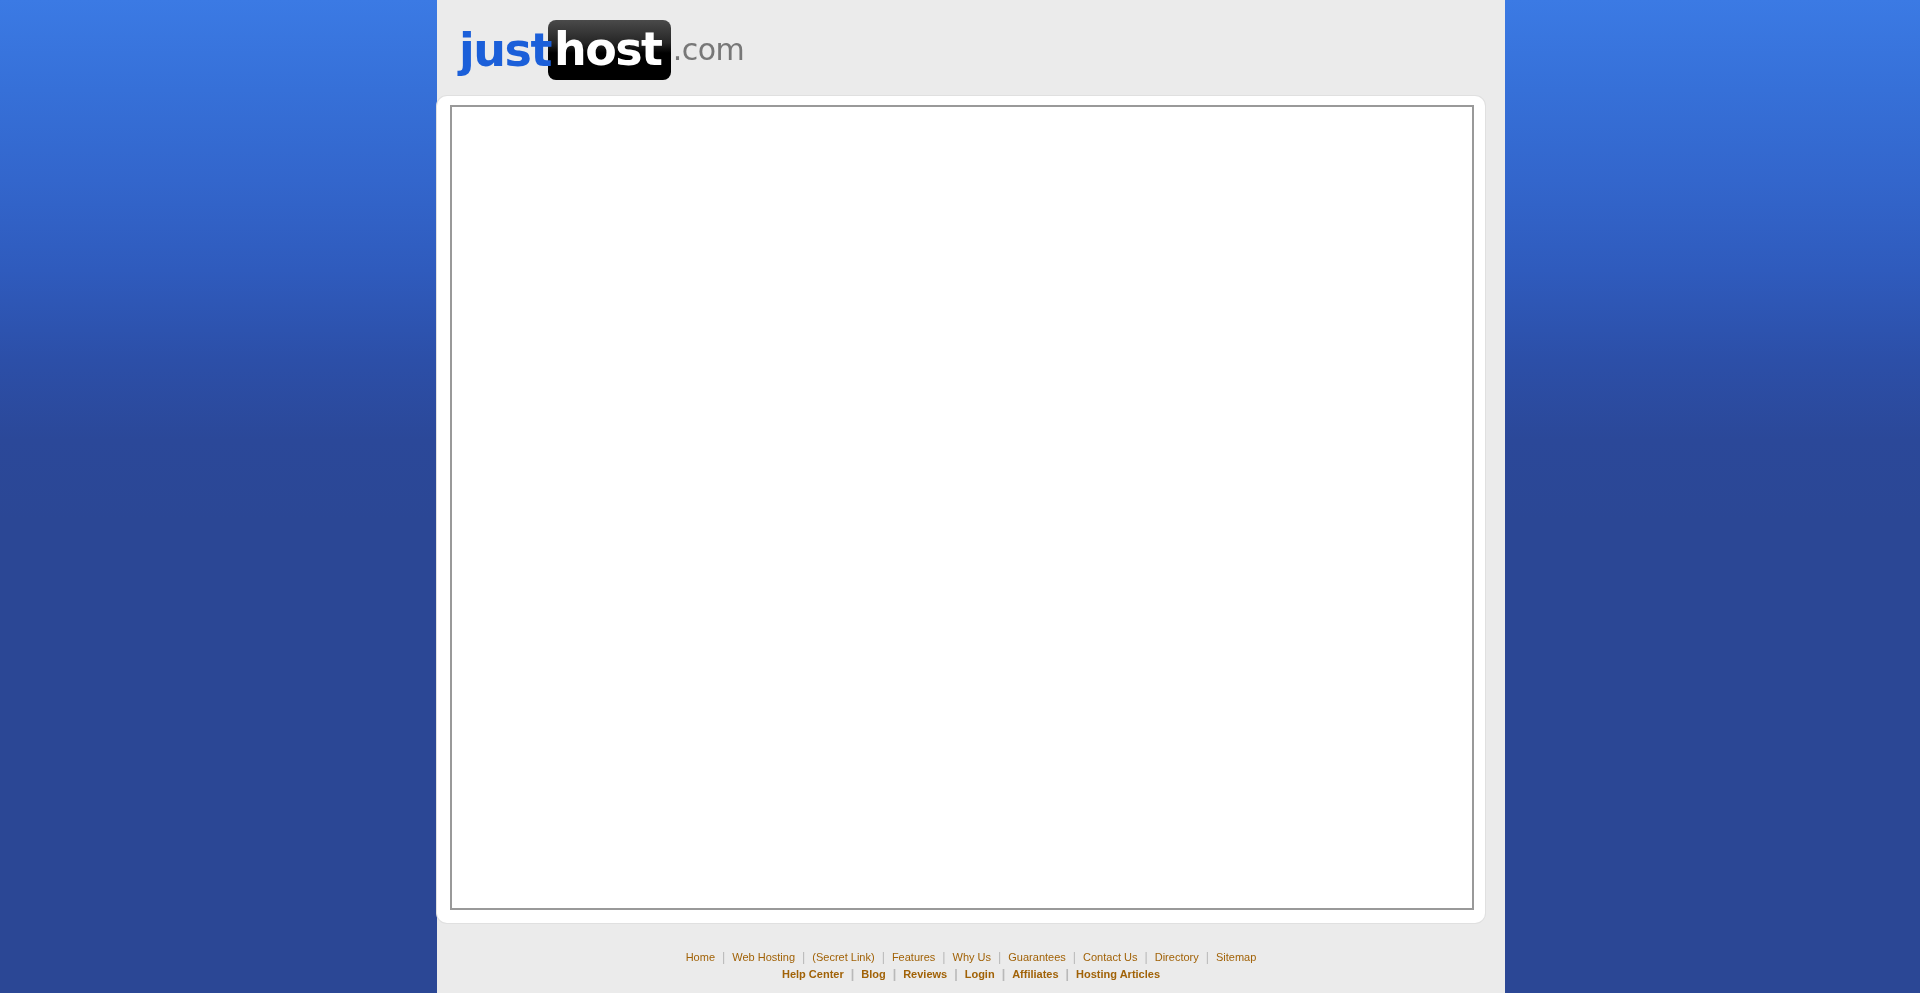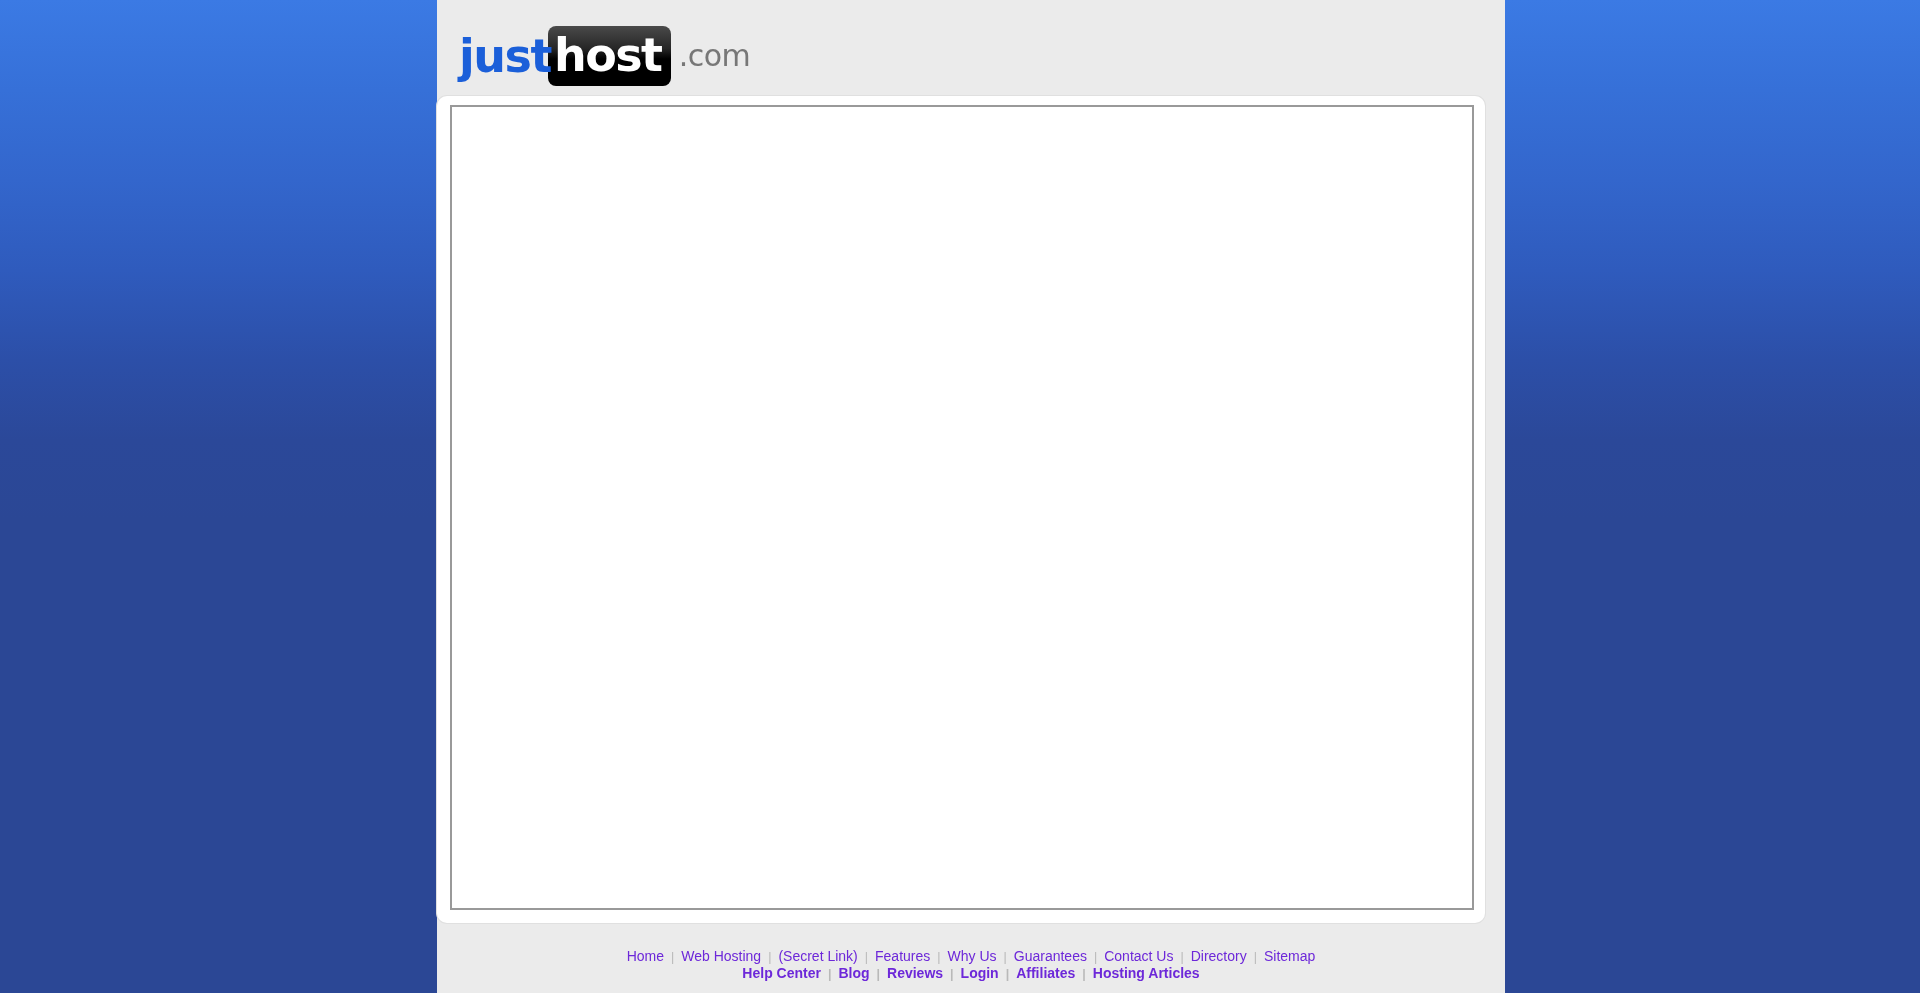--- a/index.html
+++ b/index.html
@@ -31,21 +31,21 @@
     top: 0;
     width: 1068px;
     height: 993px;
     background: #ebebeb;
   }
 
   
   #site-header {
     position: absolute;
     left: 0;
-    top: 16px;
+    top: 10px;
     width: 1068px;
     height: 100px;
     background: #ebebeb;
   }
   #logo {
     position: absolute;
     left: 22px;
     top: 12px;
     height: 56px;
     display: flex;
@@ -81,21 +81,21 @@
     line-height: 46px;
     display: inline-block;
   }
   .logo-com {
     font-family: "DejaVu Sans", sans-serif;
     font-size: 30px;
     font-weight: 400;
     letter-spacing: -0.5px;
     color: #777777;
     line-height: 46px;
-    margin-left: 8px;
+    margin-left: 2px;
   }
 
   
   #content-shell {
     position: absolute;
     left: 0px;
     top: 96px;
     width: 1048px;
     height: 827px;
     background: #ffffff;
@@ -133,22 +133,22 @@
   }
   .footer-row {
     line-height: 15px;
     padding: 0;
     margin: 0;
     white-space: nowrap;
   }
   #footer-links-row-1 { padding-top: 16px; }
   #footer-links-row-2 { padding-top: 0px; font-weight: bold; }
   .footer-link {
-    color: #6d28d9;
-    font-size: 14px;
+    color: #a16207;
+    font-size: 11px;
     font-family: "Liberation Sans", sans-serif;
     text-decoration: none;
     padding: 0 7px;
     cursor: pointer;
   }
   .sep {
     color: #b9b9b9;
     font-size: 12.5px;
     font-family: "Liberation Sans", sans-serif;
   }

